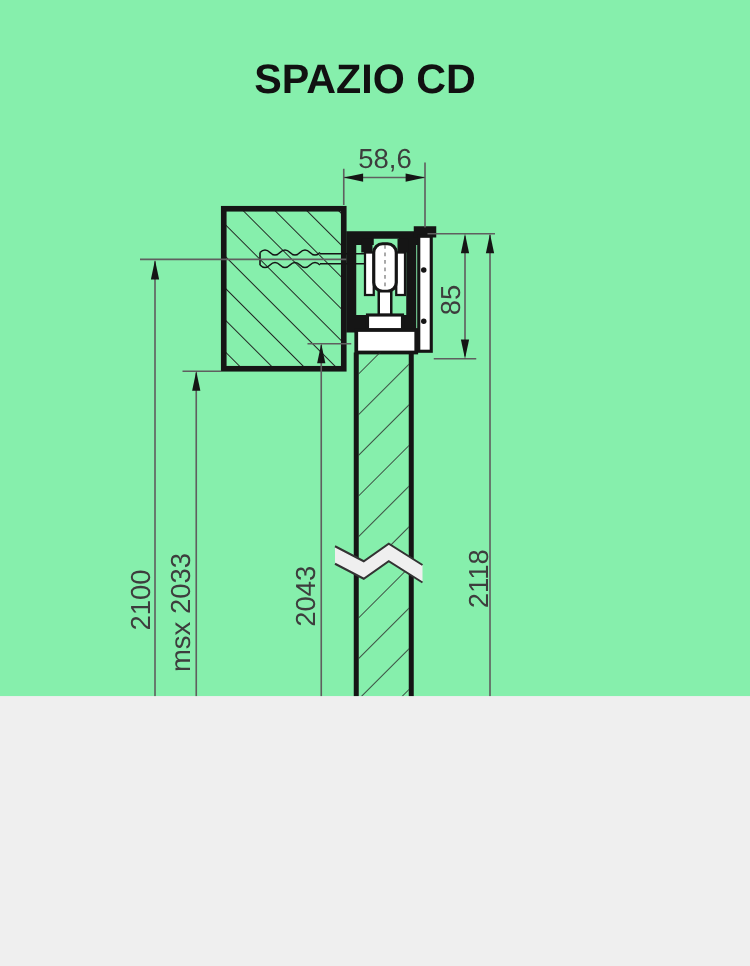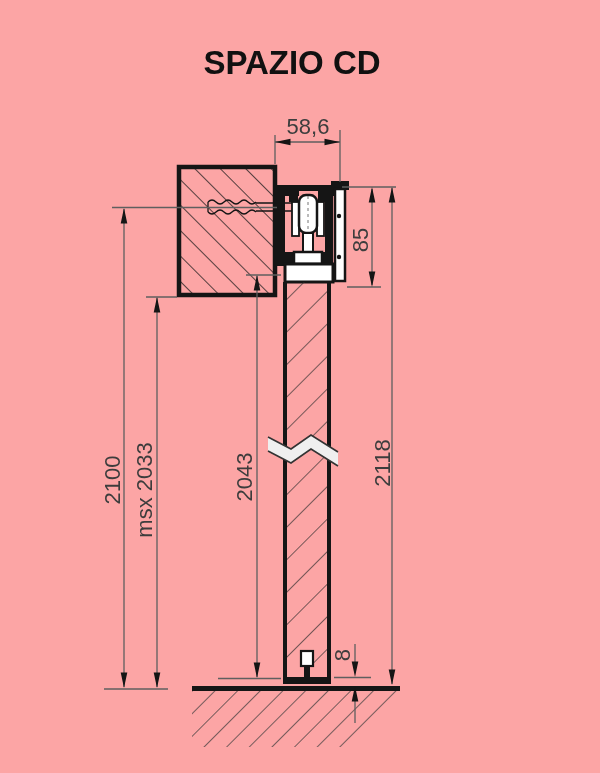--- a/index.html
+++ b/index.html
@@ -1,16 +1,16 @@
 <!DOCTYPE html>
 <html><head>
 <meta charset="utf-8">
 <style>
   html,body{margin:0;padding:0;background:#efefef;}
-  .canvas{position:relative;width:600px;height:773px;background:#fca5a5;overflow:hidden;
+  .canvas{position:relative;width:600px;height:557px;background:#86efac;overflow:hidden;
           font-family:"Liberation Sans",sans-serif;}
   .title{position:absolute;top:44px;left:0;width:100%;margin:0;text-align:center;
          font-family:"Liberation Sans",sans-serif;font-size:33px;font-weight:700;
          color:#111;letter-spacing:0;transform:translateX(-8px);}
   svg{position:absolute;top:0;left:0;}
   .dim{font-family:"Liberation Sans","DejaVu Sans",sans-serif;font-size:22px;fill:#3d3d3d;}
   .dimline{stroke:#5f5f5f;stroke-width:1.3;fill:none;}
   .arrow{fill:#151515;stroke:none;}
   .ink{stroke:#151515;fill:none;}
 </style>

